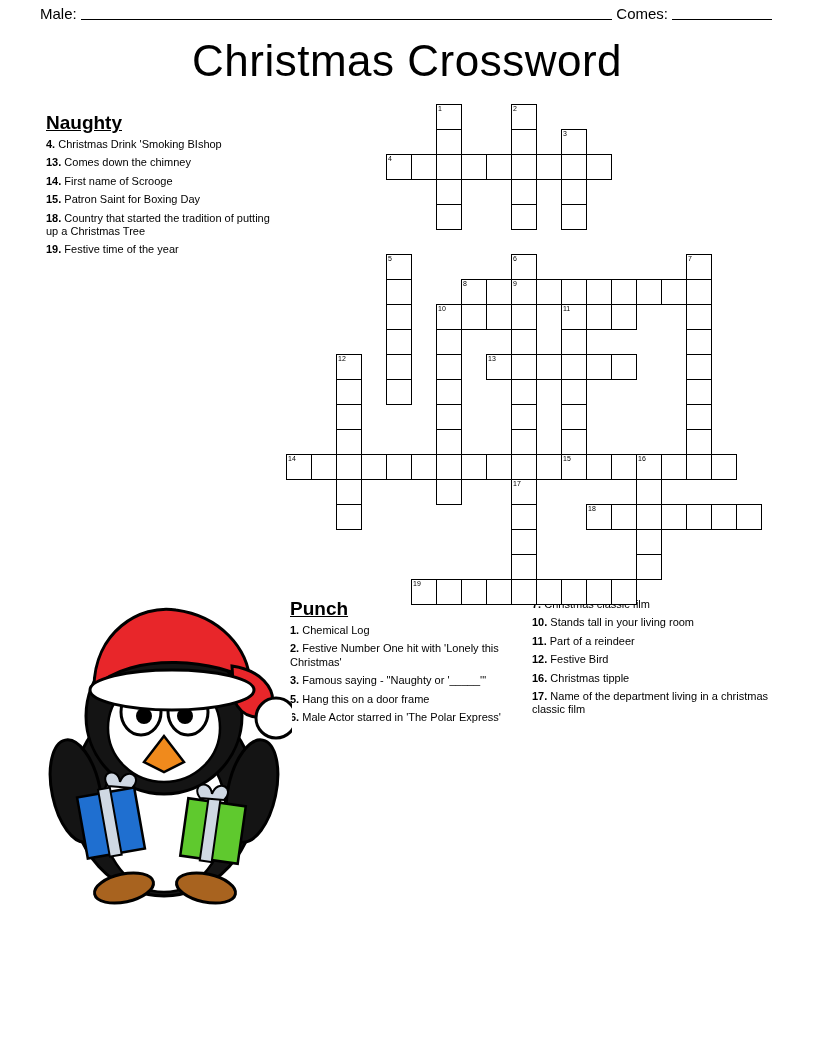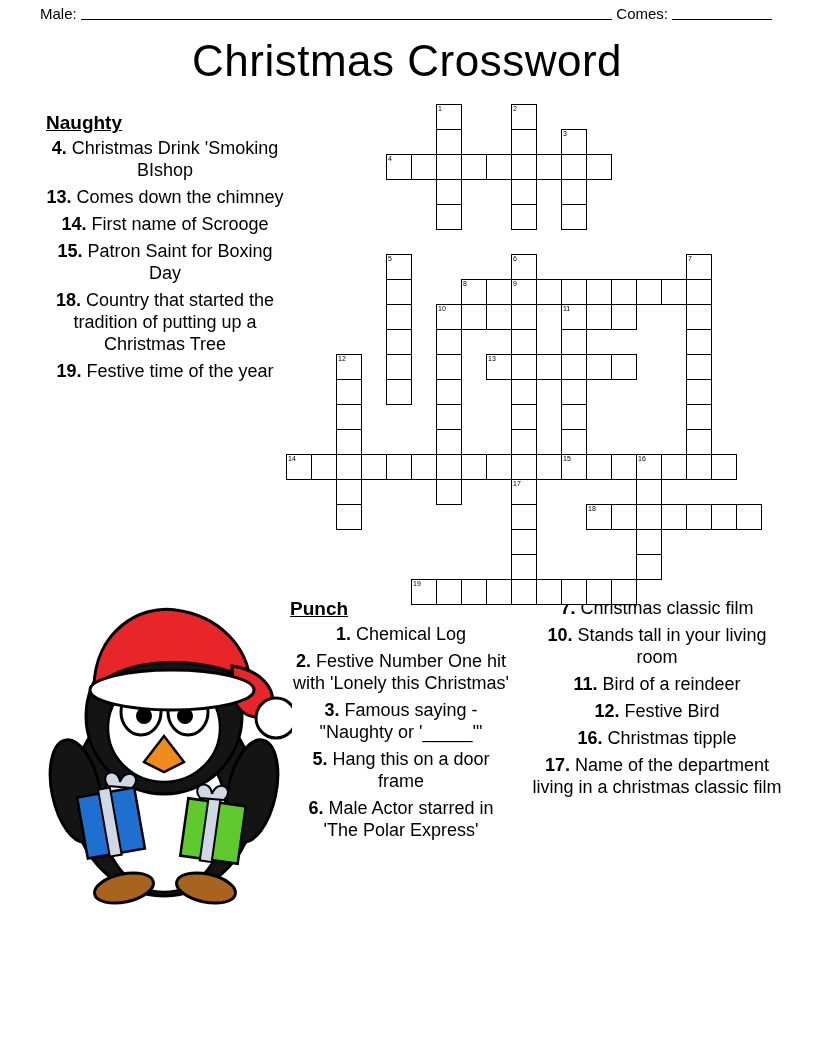--- a/index.html
+++ b/index.html
@@ -49,24 +49,23 @@
   }
 
   
   .clue-heading {
     font-weight: bold;
     font-size: 19px;
     text-decoration: underline;
     margin-bottom: 4px;
   }
   .clue {
-    font-size: 18px;
+    font-size: 11px;
     line-height: 1.22;
     margin-bottom: 5px;
-    text-align: center;
   }
   .clue b { font-weight: bold; }
 
   #across-col {
     position: absolute;
     left: 46px;
     top: 112px;
     width: 238px;
   }
 
@@ -144,21 +143,21 @@
   <div class="clue"><b>1.</b> <span>Chemical Log</span></div>
   <div class="clue"><b>2.</b> <span>Festive Number One hit with 'Lonely this Christmas'</span></div>
   <div class="clue"><b>3.</b> <span>Famous saying - "Naughty or '_____'"</span></div>
   <div class="clue"><b>5.</b> <span>Hang this on a door frame</span></div>
   <div class="clue"><b>6.</b> <span>Male Actor starred in 'The Polar Express'</span></div>
 </div>
 
 <div id="down-col-2">
   <div class="clue"><b>7.</b> <span>Christmas classic film</span></div>
   <div class="clue"><b>10.</b> <span>Stands tall in your living room</span></div>
-  <div class="clue"><b>11.</b> <span>Bird of a reindeer</span></div>
+  <div class="clue"><b>11.</b> <span>Part of a reindeer</span></div>
   <div class="clue"><b>12.</b> <span>Festive Bird</span></div>
   <div class="clue"><b>16.</b> <span>Christmas tipple</span></div>
   <div class="clue"><b>17.</b> <span>Name of the department living in a christmas classic film</span></div>
 </div>
 
 <div id="grid-wrap">
     <div class="cell" style="left: 150px; top: 0px;">
       <span class="num">1</span>
     </div>
     <div class="cell" style="left: 225px; top: 0px;">

